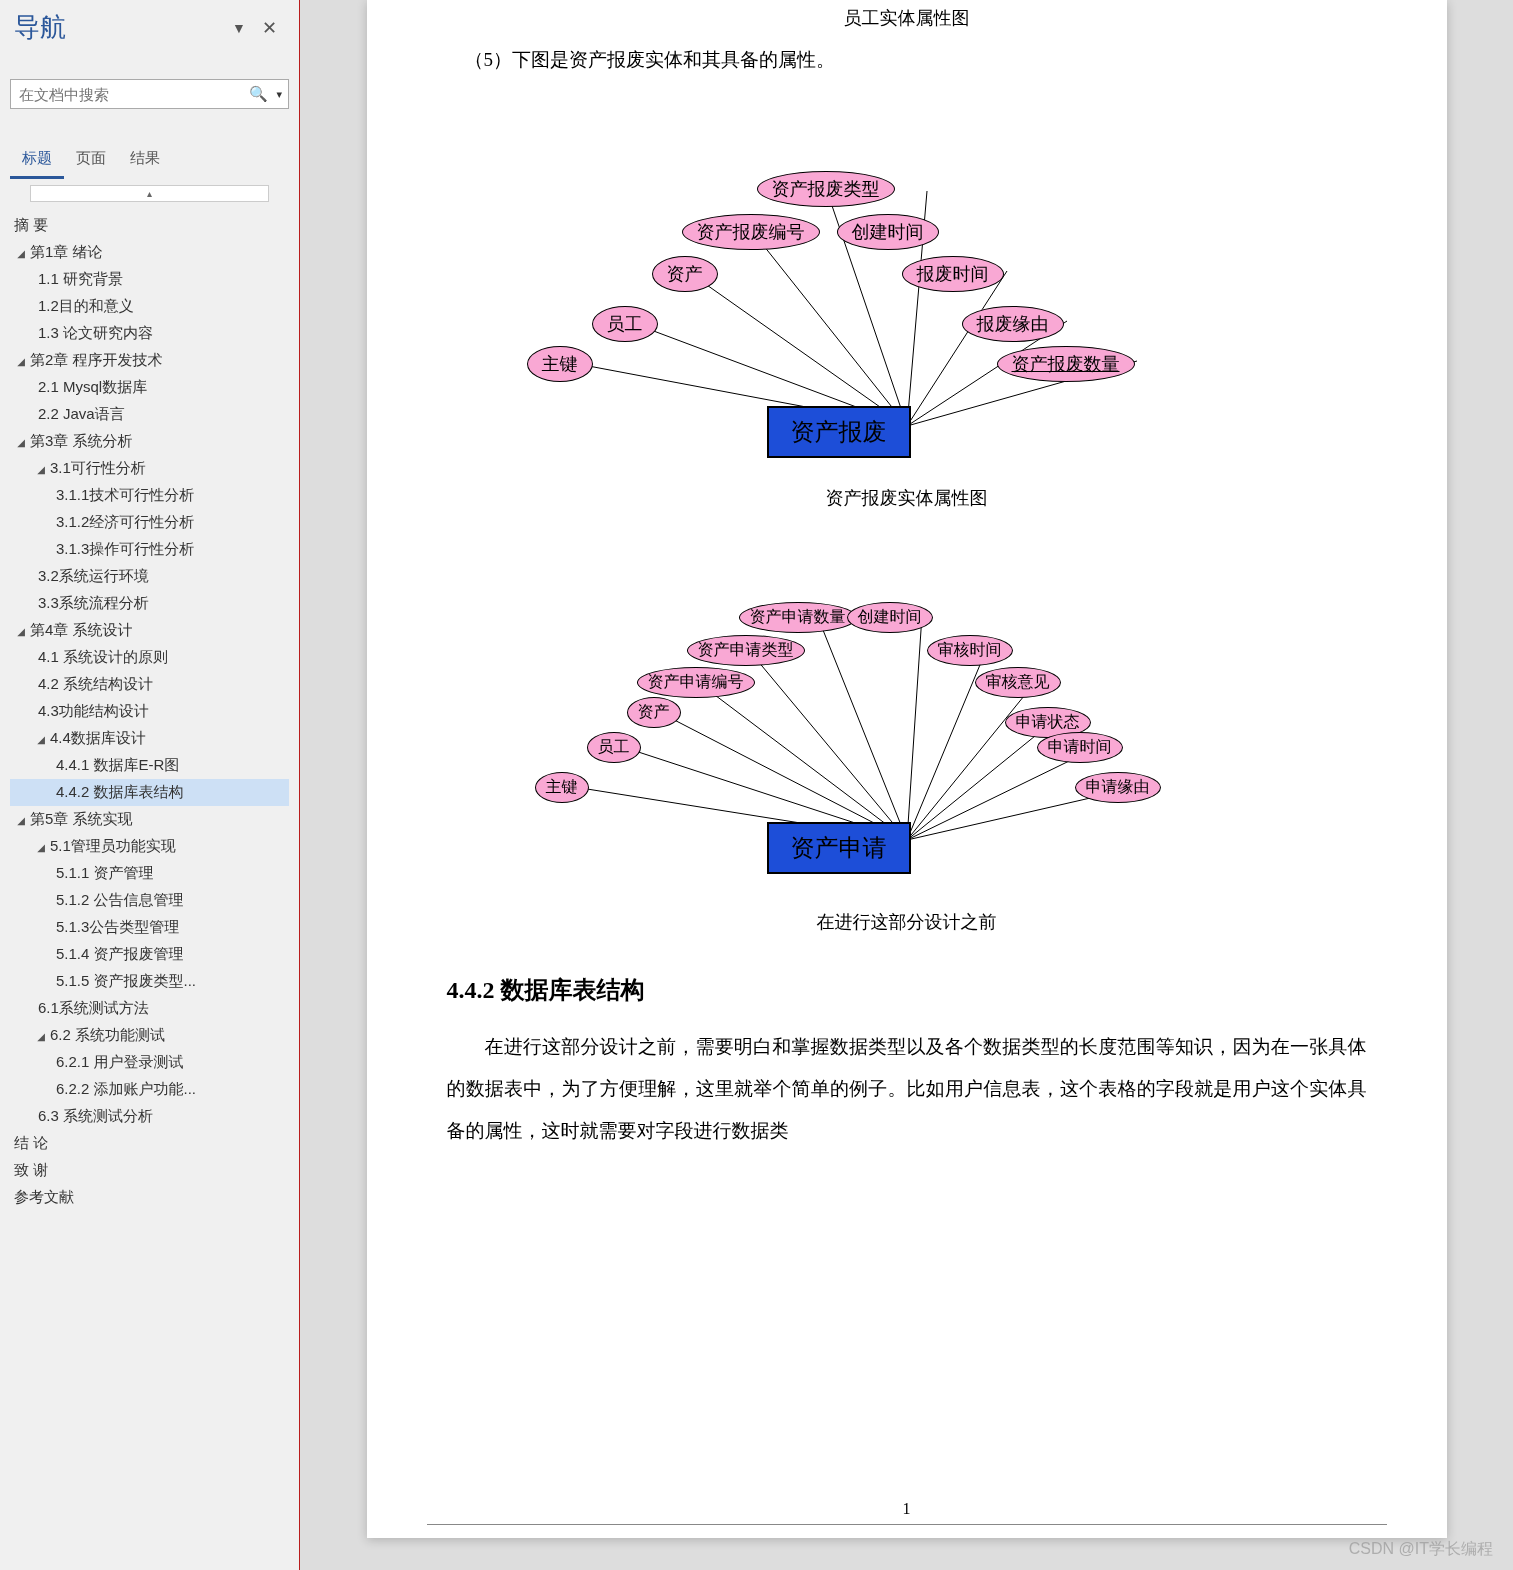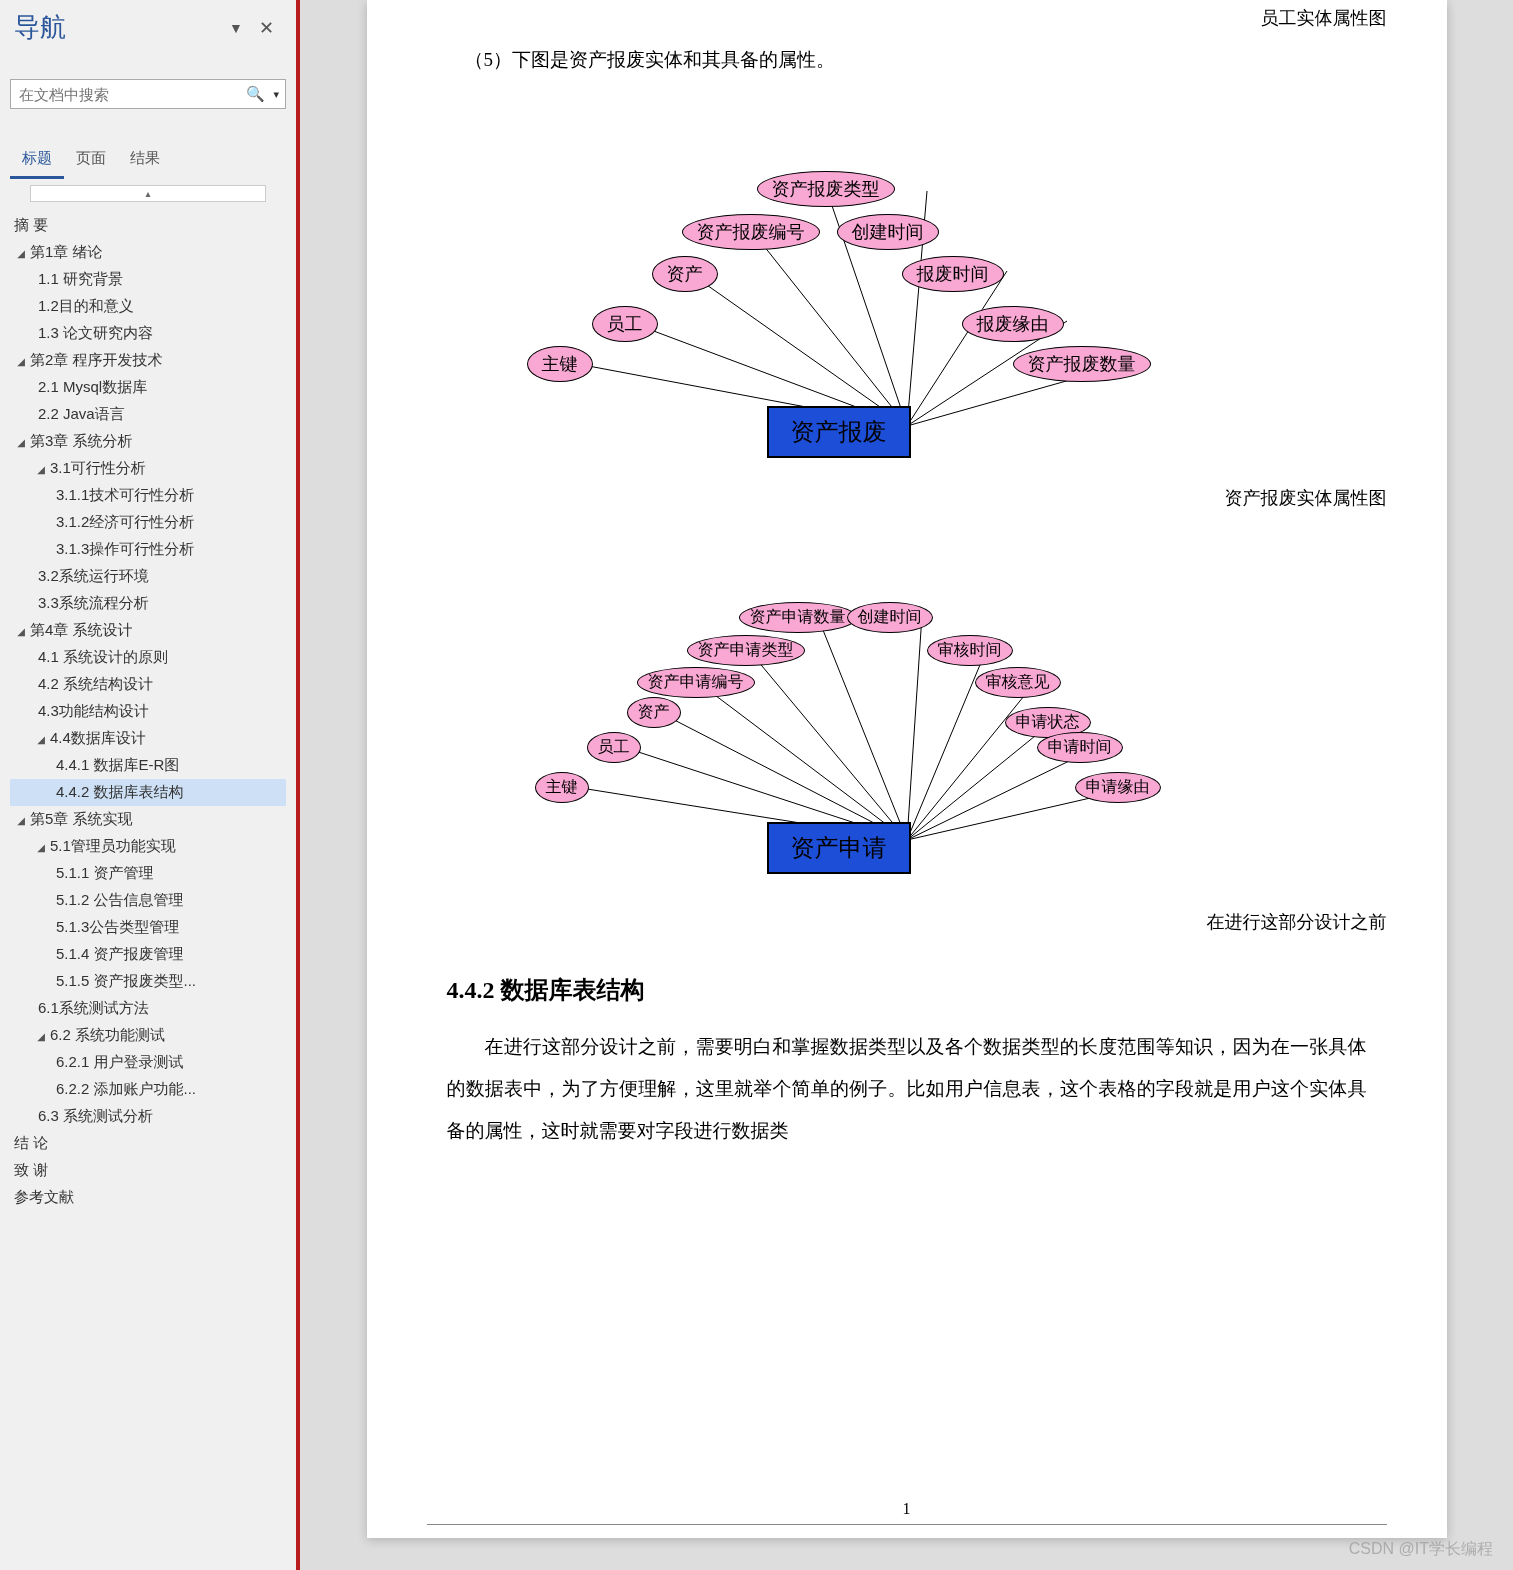--- a/index.html
+++ b/index.html
@@ -1,19 +1,19 @@
 <!DOCTYPE html>
 <html><head>
 <meta charset="utf-8">
 <style>
   * { box-sizing: border-box; margin: 0; padding: 0; }
   body { font-family: "Microsoft YaHei", Arial, sans-serif; background: #f3f3f3; width: 1513px; height: 1570px; overflow: hidden; display: flex; }
   
   
-  .nav-pane { width: 300px; height: 100%; background: #f0f0f0; border-right: 4px solid #b91c1c; display: flex; flex-direction: column; }
+  .nav-pane { width: 300px; height: 100%; background: #f0f0f0; border-right: 1px solid #b91c1c; display: flex; flex-direction: column; }
   .nav-header { display: flex; align-items: center; padding: 10px 14px; }
   .nav-title { color: #2b579a; font-size: 26px; flex: 1; }
   .nav-header .icon-btn { color: #555; font-size: 14px; padding: 4px 8px; cursor: pointer; }
   
   .search-box { margin: 24px 10px; border: 1px solid #aaa; background: #fff; display: flex; align-items: center; height: 30px; }
   .search-input { flex: 1; border: none; outline: none; padding: 4px 8px; font-size: 15px; }
   .search-icon { padding: 0 6px; color: #333; font-size: 15px; }
   .search-drop { padding: 0 6px 0 2px; color: #333; font-size: 11px; }
   
   .nav-tabs { display: flex; padding: 10px 10px 0; gap: 0; }
@@ -29,21 +29,21 @@
   .lvl-0 { padding-left: 4px; }
   .lvl-1 { padding-left: 4px; }
   .lvl-2 { padding-left: 28px; }
   .lvl-2b { padding-left: 24px; }
   .lvl-3 { padding-left: 46px; }
   
   
   .doc-area { flex: 1; background: #ddd; display: flex; justify-content: center; padding: 0 40px; overflow: hidden; }
   .page { background: #fff; width: 1080px; height: 1538px; padding: 0 60px; box-shadow: 0 2px 10px rgba(0,0,0,0.2); position: relative; }
   
-  .fig-caption { text-align: right; font-size: 18px; margin: 12px 0; font-family: SimSun, serif; }
+  .fig-caption { text-align: center; font-size: 18px; margin: 12px 0; font-family: SimSun, serif; }
   .body-text { font-size: 19px; font-family: SimSun, serif; line-height: 1.7; text-indent: 2em; margin: 14px 0; }
   .section-title { font-size: 24px; font-weight: bold; margin: 40px 0 20px 20px; font-family: SimSun, serif; }
   .paragraph { font-size: 19px; font-family: SimSun, serif; line-height: 2.2; text-align: justify; margin: 10px 20px; text-indent: 2em; }
   
   .er-diagram { position: relative; height: 380px; margin: 20px auto; }
   .er-entity { position: absolute; border: 2px solid #000; padding: 8px 22px; font-size: 24px; background: #1d4ed8; font-family: SimSun, serif; }
   .er-attr { position: absolute; border: 1.5px solid #000; border-radius: 50%; padding: 5px 14px; font-size: 18px; background: #f9a8d4; font-family: SimSun, serif; white-space: nowrap; }
   .er-attr.small { font-size: 16px; padding: 4px 10px; }
   svg.er-lines { position: absolute; inset: 0; width: 100%; height: 100%; }
   svg.er-lines line { stroke: #000; stroke-width: 1; }
@@ -132,21 +132,21 @@
         <line x1="480" y1="330" x2="710" y2="265"></line>
       </svg>
       <div class="er-attr" style="left:100px; top:250px;">主键</div>
       <div class="er-attr" style="left:165px; top:210px;">员工</div>
       <div class="er-attr" style="left:225px; top:160px;">资产</div>
       <div class="er-attr" style="left:255px; top:118px;">资产报废编号</div>
       <div class="er-attr" style="left:330px; top:75px;">资产报废类型</div>
       <div class="er-attr" style="left:410px; top:118px;">创建时间</div>
       <div class="er-attr" style="left:475px; top:160px;">报废时间</div>
       <div class="er-attr" style="left:535px; top:210px;">报废缘由</div>
-      <div class="er-attr" style="left:586px; top:250px;">资产报废数量</div>
+      <div class="er-attr" style="left:570px; top:250px;text-decoration:underline;">资产报废数量</div>
       <div class="er-entity" style="left:340px; top:310px;">资产报废</div>
     </div>
 
     <div class="fig-caption">资产报废实体属性图</div>
 
     <div class="er-diagram" id="er2" style="height:360px;">
       <svg class="er-lines">
         <line x1="480" y1="310" x2="135" y2="255"></line>
         <line x1="480" y1="310" x2="190" y2="215"></line>
         <line x1="480" y1="310" x2="228" y2="180"></line>

